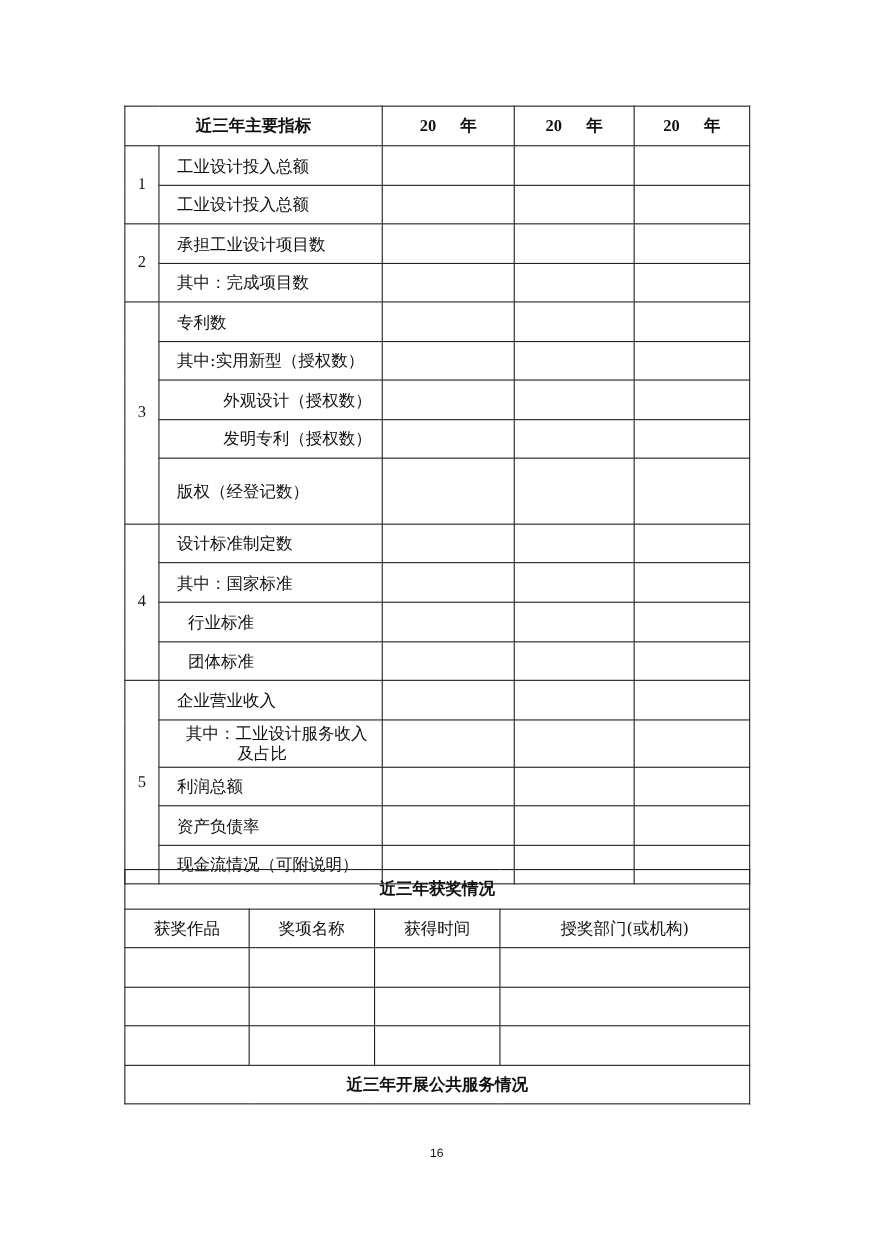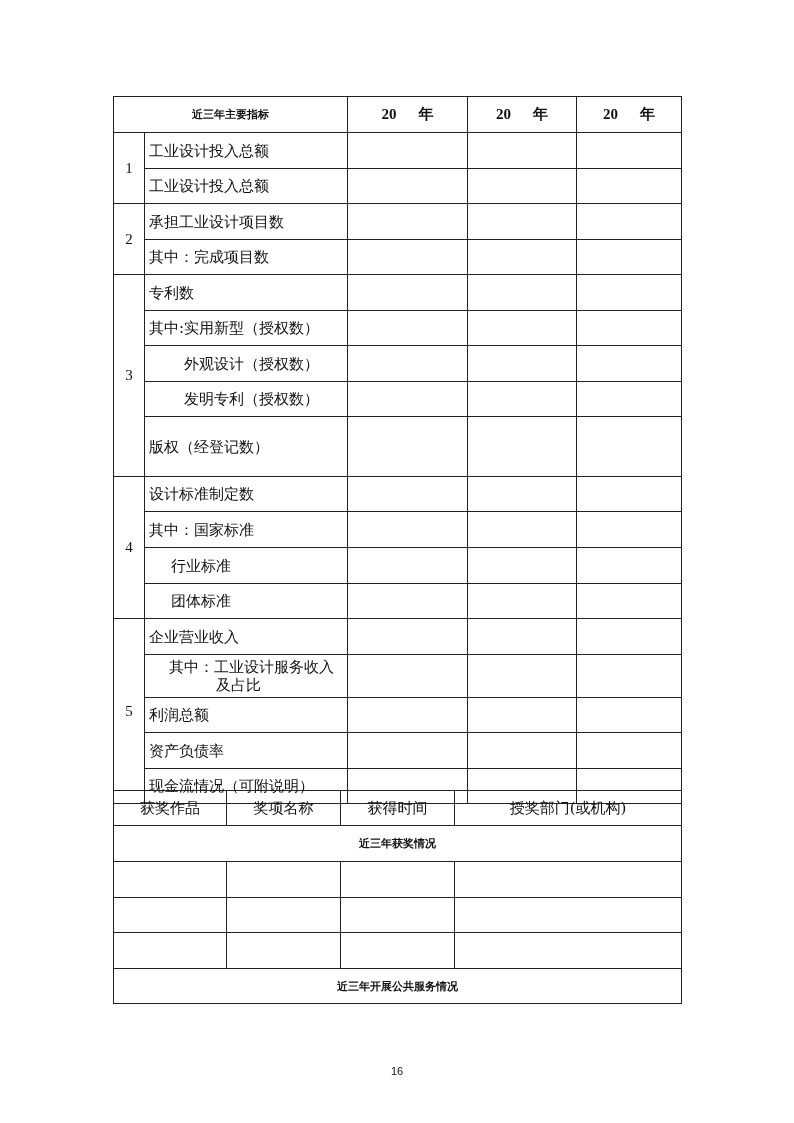--- a/index.html
+++ b/index.html
@@ -1,31 +1,31 @@
 <!DOCTYPE html>
 <html><head>
 <meta charset="utf-8">
 <style>
   html, body { margin:0; padding:0; background:#ffffff; }
   body { width:794px; height:1123px; position:relative; font-family:"DejaVu Serif", "Liberation Serif", serif; color:#111; }
   table { border-collapse:collapse; position:absolute; left:113px; width:568px; table-layout:fixed; }
   td { border:1px solid #222; padding:0; font-size:15px; vertical-align:middle; }
   #main-table { top:96px; }
   #award-table { top:790px; }
-  .hdr { font-family:Liberation Sans, sans-serif; font-weight:bold; text-align:center; font-size:11px; }
+  .hdr { font-family:Liberation Sans, sans-serif; font-weight:bold; text-align:center; font-size:15px; }
   .num { text-align:center; font-family:"Liberation Serif", serif; font-size:15px; }
-  .label { padding-left:4px; white-space:nowrap; line-height:18px; }
-  .ind1 { padding-left:39px; }
+  .label { padding-left:16px; white-space:nowrap; line-height:18px; }
+  .ind1 { padding-left:58px; }
   .ind2 { padding-left:26px; }
   .wrap2 { white-space:normal; line-height:18px; padding-left:24px; }
   .wrap2 .l2 { display:block; padding-left:47px; }
   .year { font-family:"Liberation Serif", serif; font-weight:bold; text-align:center; }
   .year .yr { margin-left:22px; font-family:"DejaVu Sans", sans-serif; }
   .ctr { text-align:center; }
-  .page-num { position:absolute; top:1043px; left:0; width:794px; text-align:center; font-family:"Liberation Sans", sans-serif; font-size:11px;margin-top:22px; }
+  .page-num { position:absolute; top:1043px; left:0; width:794px; text-align:center; font-family:"Liberation Sans", sans-serif; font-size:11px; }
 </style>
 </head>
 <body>
 
 <table id="main-table">
   <colgroup>
     <col style="width:31px">
       <col style="width:203px">
       <col style="width:120px">
       <col style="width:109px">
@@ -163,30 +163,30 @@
   </table>
 
 <table id="award-table">
   <colgroup>
     <col style="width:113px">
       <col style="width:114px">
       <col style="width:114px">
       <col style="width:227px">
   </colgroup>
   <tbody>
-      <tr style="height:35px">
+      <tr style="height:36px">
+    <td colspan="4" class="hdr">近三年获奖情况</td>
+  </tr>
+  <tr style="height:35px">
     <td class="ctr">获奖作品</td>
     <td class="ctr">奖项名称</td>
     <td class="ctr">获得时间</td>
     <td class="ctr">授奖部门(或机构)</td>
   </tr>
   <tr style="height:36px">
-    <td colspan="4" class="hdr">近三年获奖情况</td>
-  </tr>
-  <tr style="height:36px">
     <td></td>
     <td></td>
     <td></td>
     <td></td>
   </tr>
   <tr style="height:35px">
     <td></td>
     <td></td>
     <td></td>
     <td></td>

